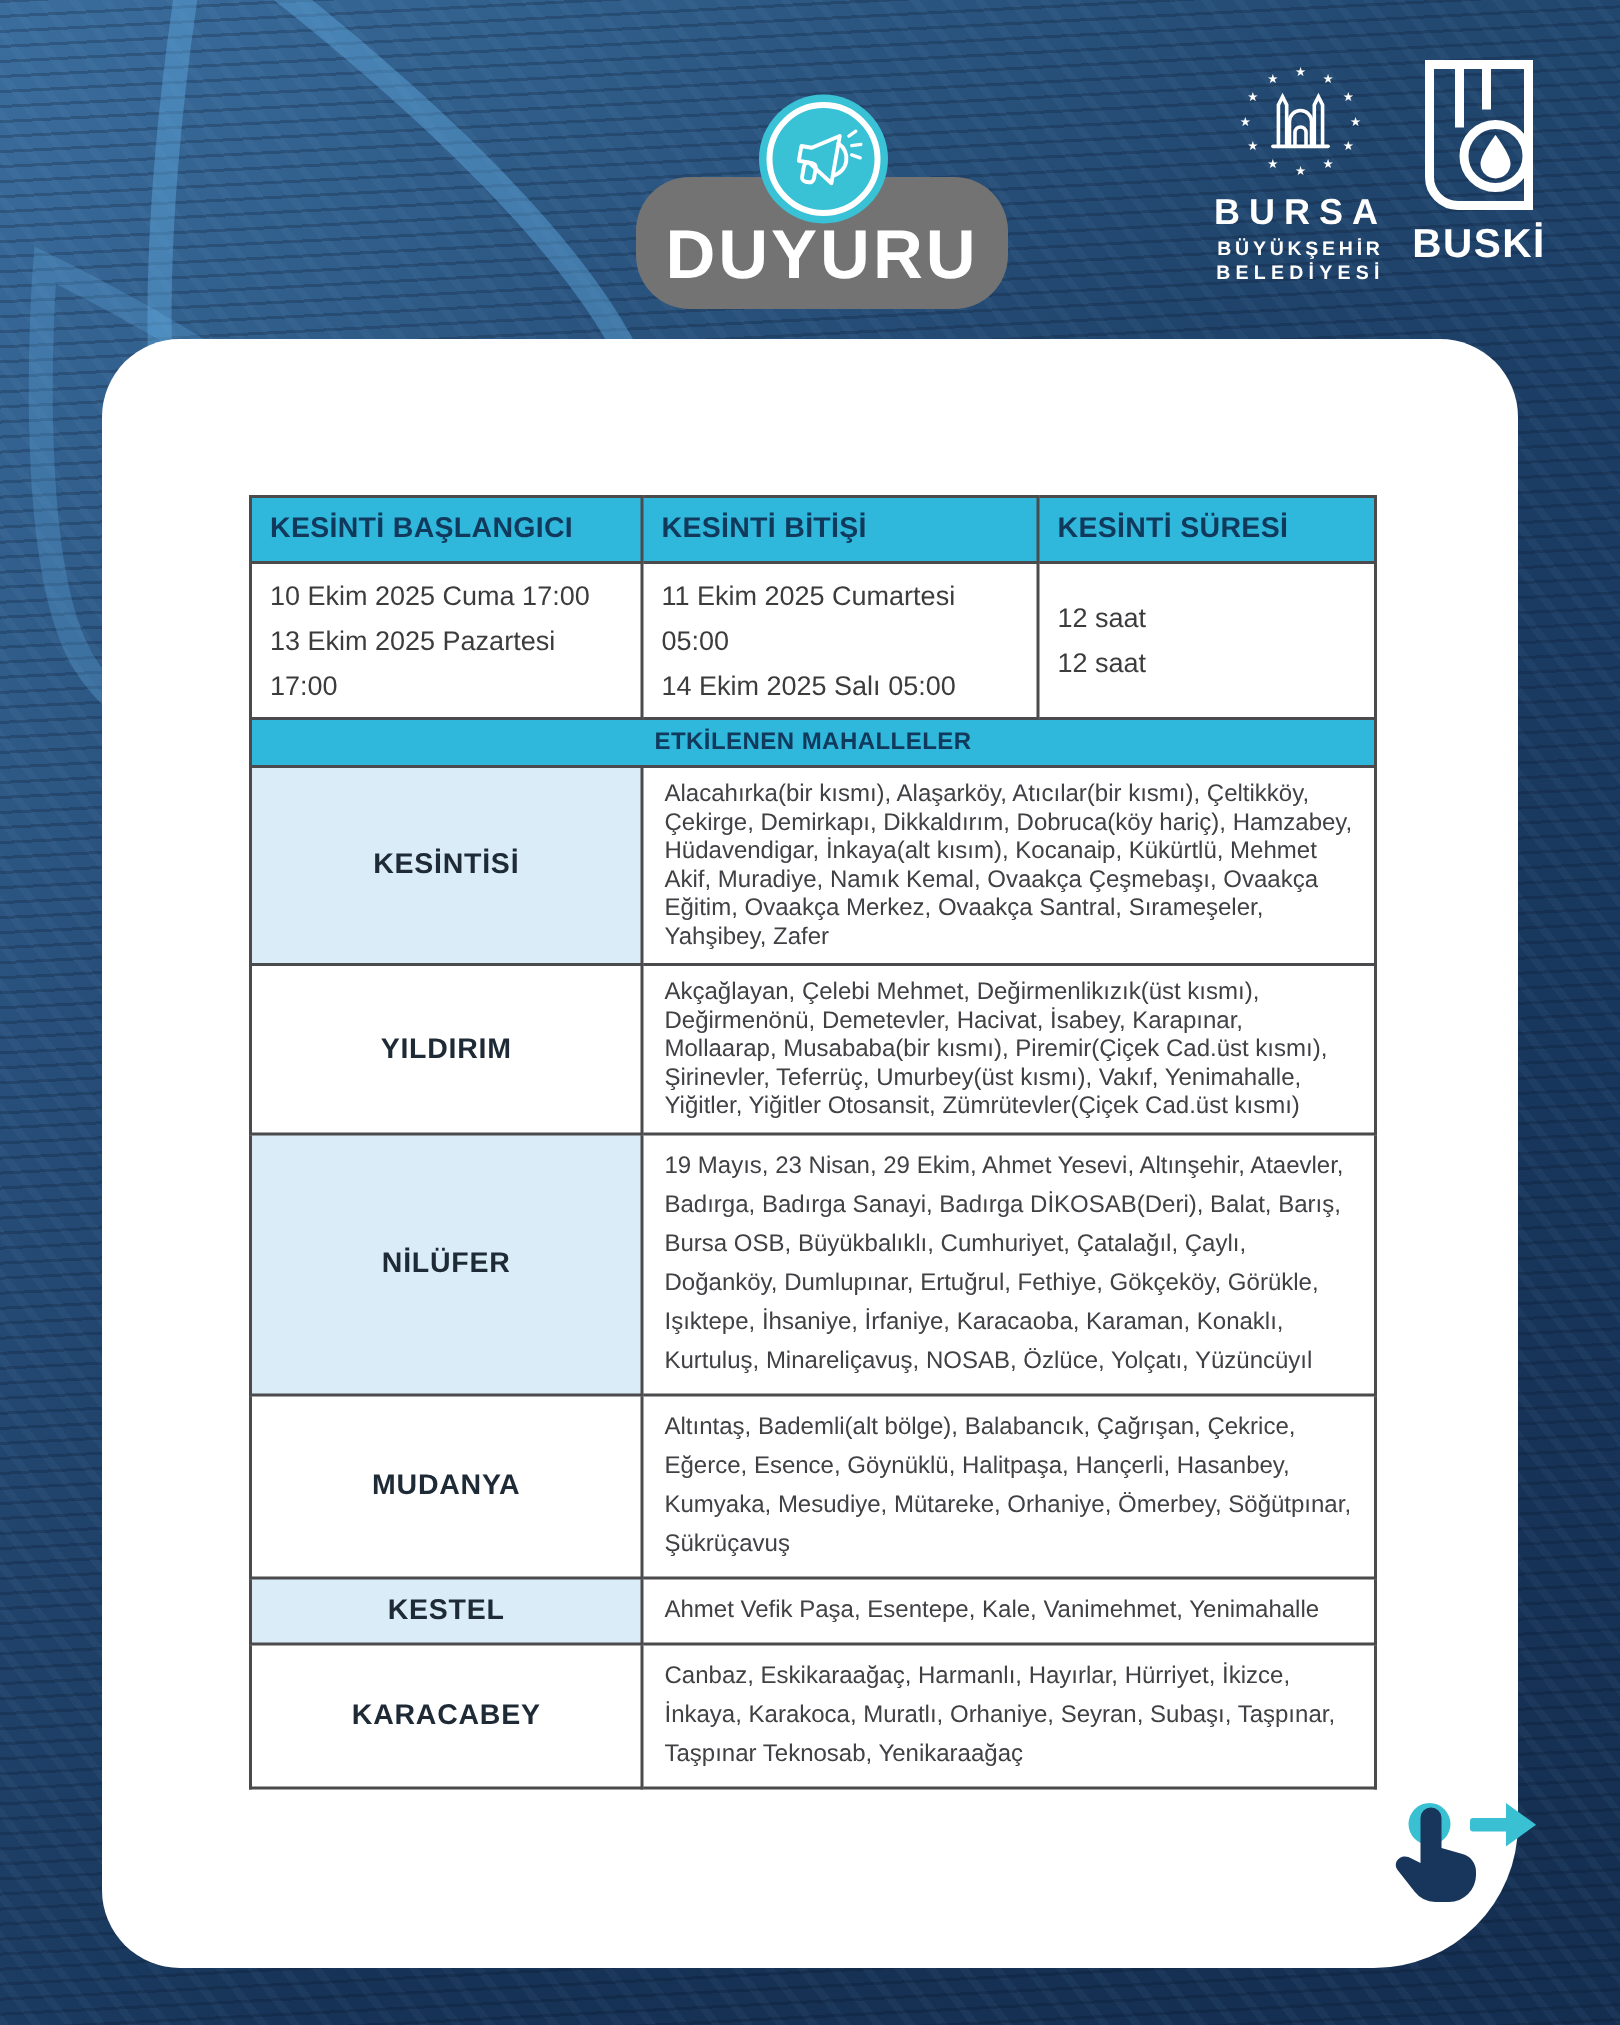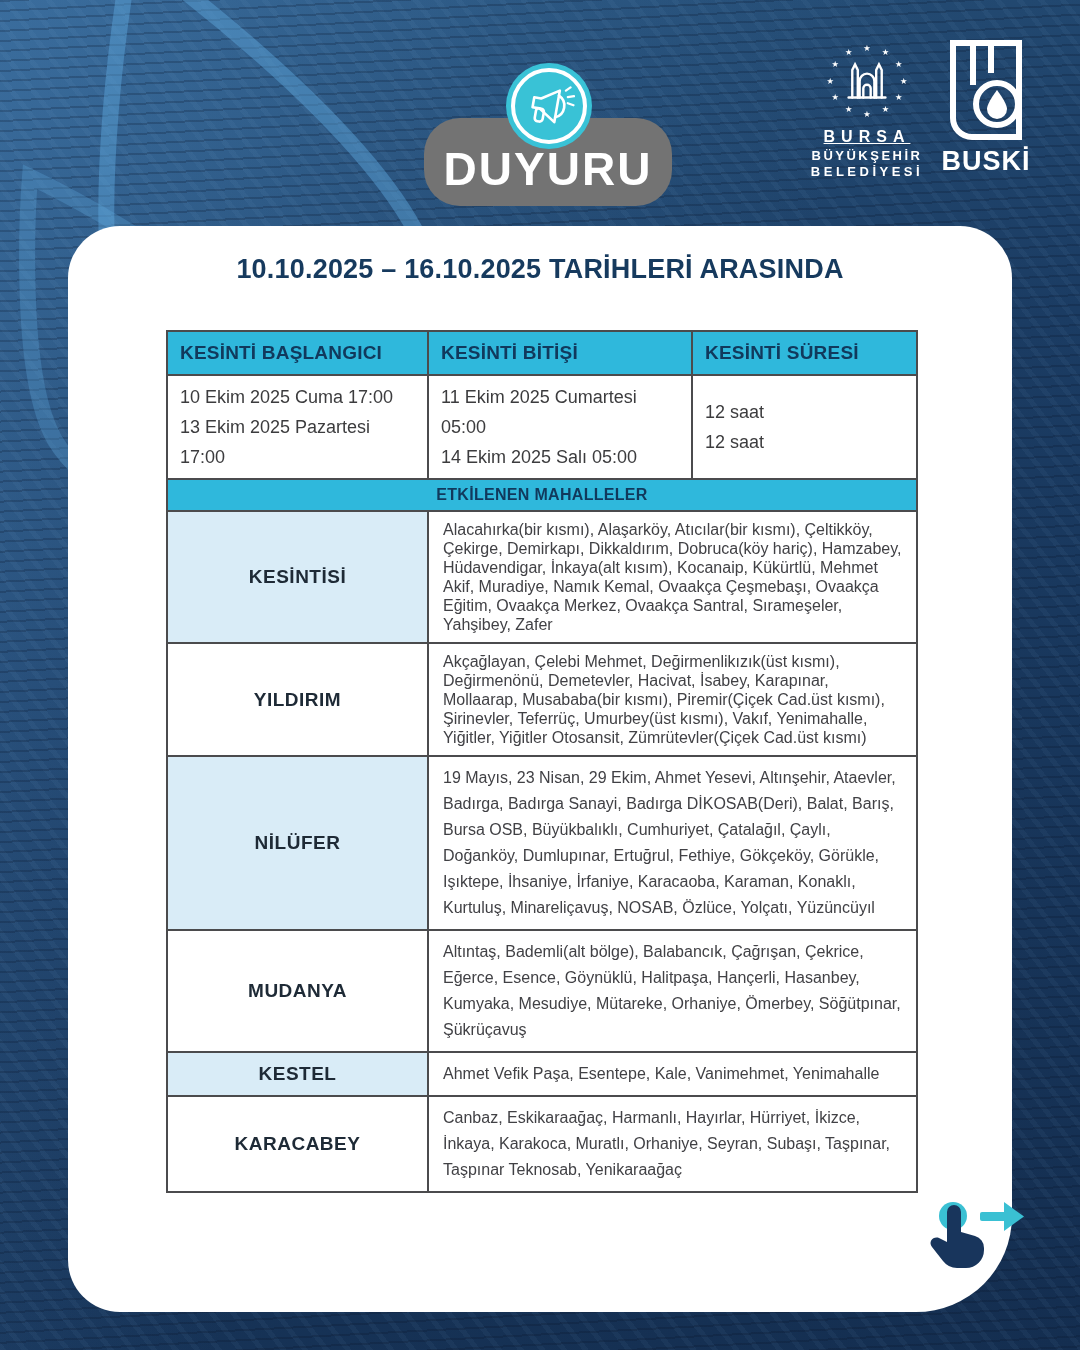--- a/index.html
+++ b/index.html
@@ -40,21 +40,21 @@
     position:absolute; left:506px; top:63px; width:86px; height:86px;
     background:#39c2d6; border-radius:50%;
     display:flex; align-items:center; justify-content:center;
   }
   .mega-circle .ring {
     position:absolute; inset:5px; border:4px solid #ffffff; border-radius:50%;
   }
 
   .bursa-logo { position:absolute; left:798px; top:38px; width:138px; text-align:center; color:#fff; }
   .bursa-logo .emblem { margin:0 auto; display:block; }
-  .bursa-line1 { font-size:16px; font-weight:800; letter-spacing:6px; margin-top:4px;text-decoration:underline; }
+  .bursa-line1 { font-size:24px; font-weight:800; letter-spacing:6px; margin-top:4px; }
   .bursa-line2 { font-size:13px; font-weight:800; letter-spacing:2.5px; margin-top:2px; }
   .bursa-line3 { font-size:13px; font-weight:800; letter-spacing:3.5px; margin-top:1px; }
 
   .buski-logo { position:absolute; left:936px; top:40px; width:100px; text-align:center; color:#fff; }
   .buski-label { font-size:27px; font-weight:800; letter-spacing:1px; margin-top:2px; }
 
   
   .card {
     position:absolute; left:68px; top:226px; width:944px; height:1086px;
     background:#ffffff; border-radius:52px 52px 96px 52px;
@@ -161,21 +161,20 @@
         <circle cx="52" cy="64" r="21"></circle>
       </g>
       <path fill="#ffffff" d="M52 50 C52 50 42 63 42 69 a10 10 0 0 0 20 0 C62 63 52 50 52 50 Z"></path>
     </svg>
     <div class="buski-label">BUSKİ</div>
   </div>
 
   <div class="card">
 
     <div class="page-title">
-      <div>10.10.2025 – 16.10.2025 TARİHLERİ ARASINDA</div>
     </div>
 
     <table class="info-table">
       <colgroup>
           <col style="width:261px">
           <col style="width:264px">
           <col style="width:225px">
         </colgroup>
       <tbody>
           <tr>

